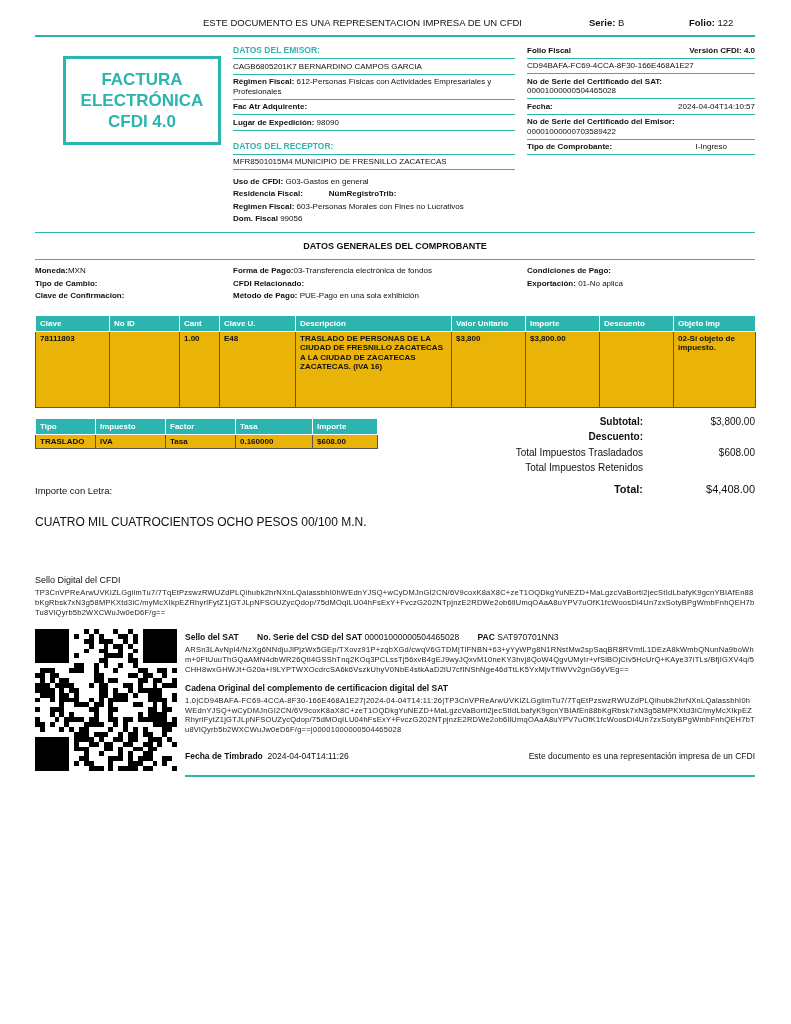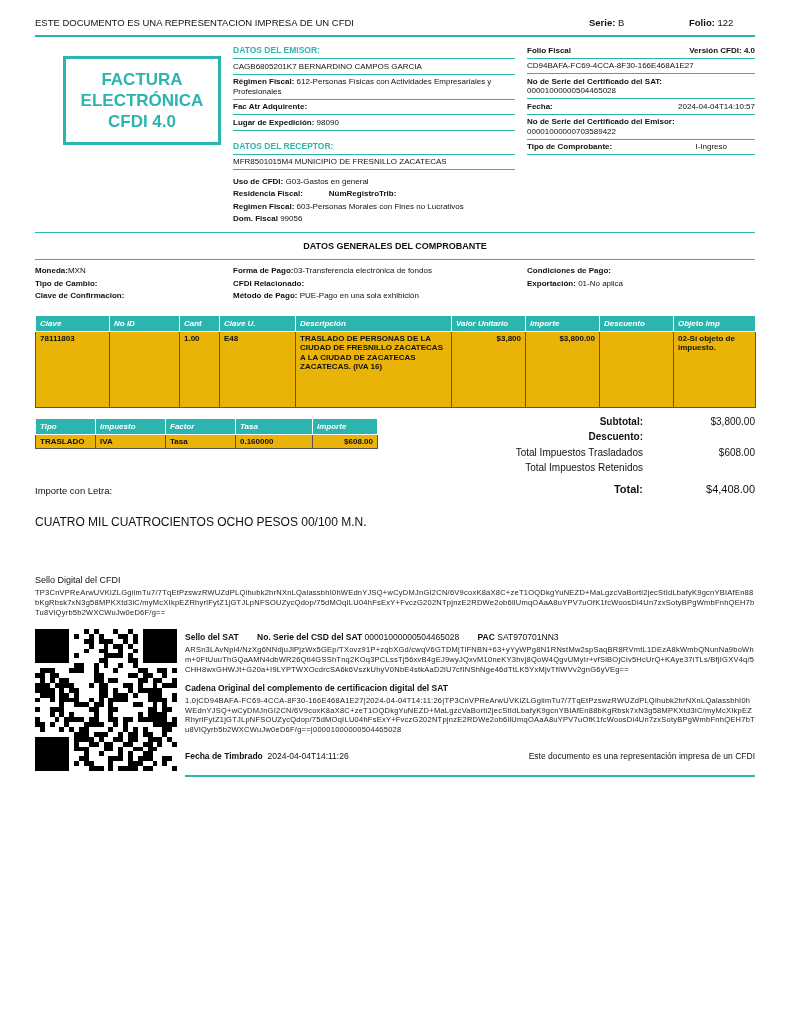--- a/index.html
+++ b/index.html
@@ -6,21 +6,21 @@
   * { margin:0; padding:0; box-sizing:border-box; }
   html,body { background:#9b9b9b; }
   body { font-family:"Liberation Sans", sans-serif; color:#111; }
   .page { width:791px; height:1024px; margin:0 auto; background:#fff; padding:8px 36px 0 35px; position:relative; overflow:hidden; }
 
   b { font-weight:bold; }
   .rule { border-top:2px solid var(--accent); }
 
   
   .doc-header { display:flex; align-items:baseline; font-size:9.5px; padding:9px 0 7px 0; }
-  .doc-header .title { }
+  .doc-header .title { margin-left:168px; }
   .doc-header .serie { margin-left:auto; width:100px; }
   .doc-header .folio { width:66px; }
 
   
   .top { display:flex; margin-top:6px; }
   .col-logo { width:198px; flex:none; }
   .logo-box { width:158px; margin:13px 0 0 28px; border:3px solid var(--accent); color:var(--accent); font-weight:bold; text-align:center; font-size:17px; line-height:21px; padding:10px 4px; }
   .col-mid { flex:1; padding-right:12px; }
   .col-right { width:228px; flex:none; }
   .sec-heading { color:var(--accent); font-weight:bold; font-size:8.5px; padding:2px 0 3px; border-bottom:1px solid var(--accent); }
@@ -36,25 +36,25 @@
   
   .gen-heading { margin-top:7px; border-top:1.5px solid var(--accent); border-bottom:1.5px solid var(--accent); text-align:center; font-weight:bold; font-size:9px; padding:8px 0; }
   .gen-grid { display:flex; margin-top:5px; font-size:8px; }
   .gen-grid .g1 { width:198px; }
   .gen-grid .g2 { flex:1; padding-right:10px; }
   .gen-grid .g3 { width:228px; }
   .gr { line-height:10.5px; padding:1px 0; }
 
   
   table { border-collapse:collapse; }
-  th { background:var(--accent); color:#fff; font-size:8px; font-weight:bold; text-align:left; padding:3px 4px; border:1px solid #fff;font-style:italic; }
+  th { background:var(--accent); color:#fff; font-size:8px; font-weight:bold; text-align:left; padding:3px 4px; border:1px solid #fff; }
   td { font-size:8px; line-height:9.5px; padding:2px 4px; border:1px solid #555; vertical-align:top; background:#eab308;font-weight:bold; }
   .items-table { width:100%; margin-top:12px; table-layout:fixed; }
   .items-table tr.body-row { height:76px; }
-  td.num { text-align:right; }
+  td.num { text-align:left; }
   .tax-table { width:342px; margin-top:10px; table-layout:fixed; }
 
   
   .mid-sec { display:flex; }
   .left-part { flex:1; }
   .importe-letra { font-size:9.5px; margin-top:36px; }
   .totals { width:310px; margin-top:6px; }
   .t-row { display:flex; justify-content:flex-end; font-size:10px; line-height:15.5px; }
   .t-row .val { width:112px; text-align:right; }
   .t-row.total { margin-top:6px; font-size:11px; }

